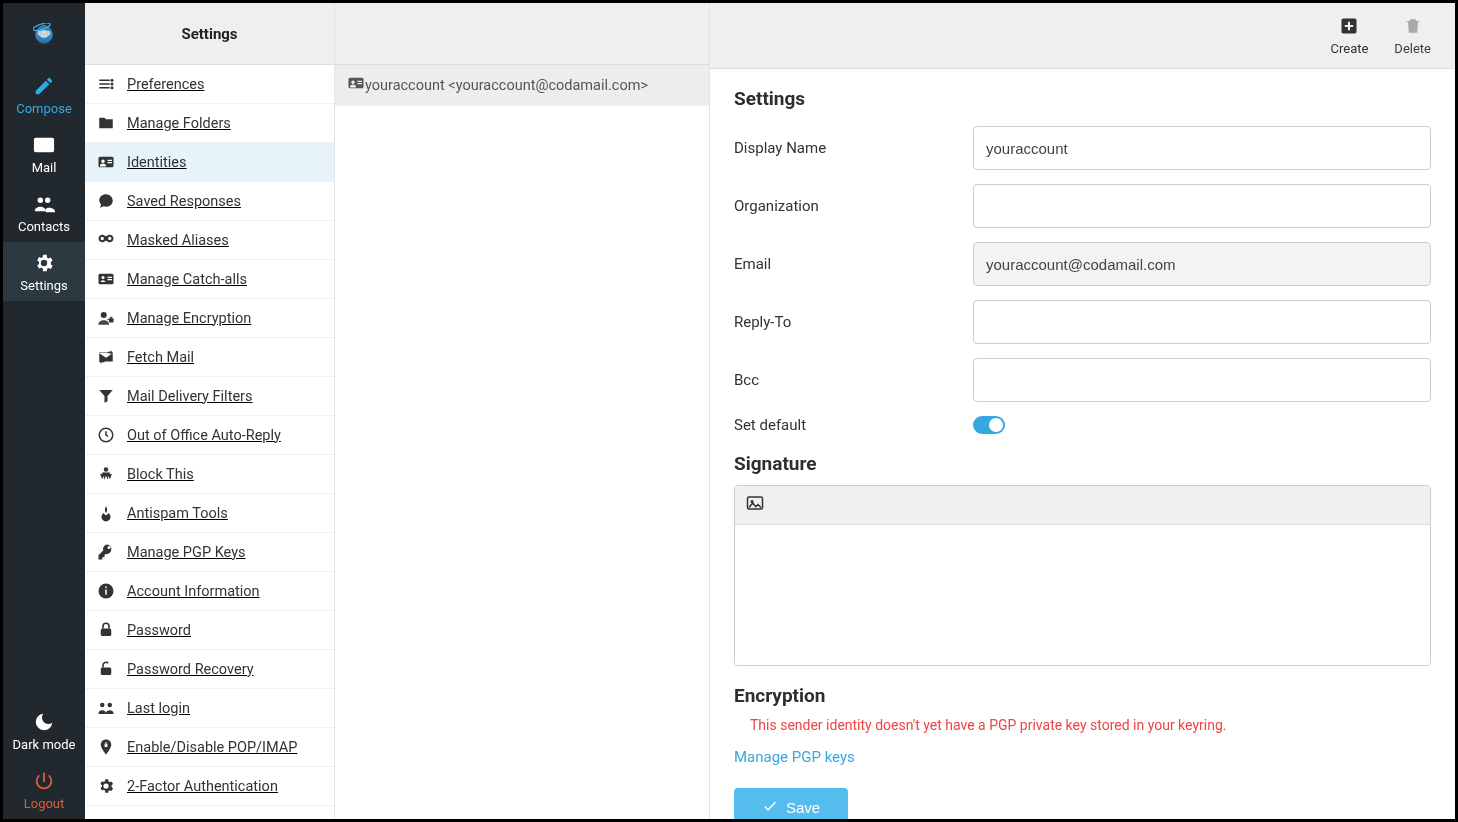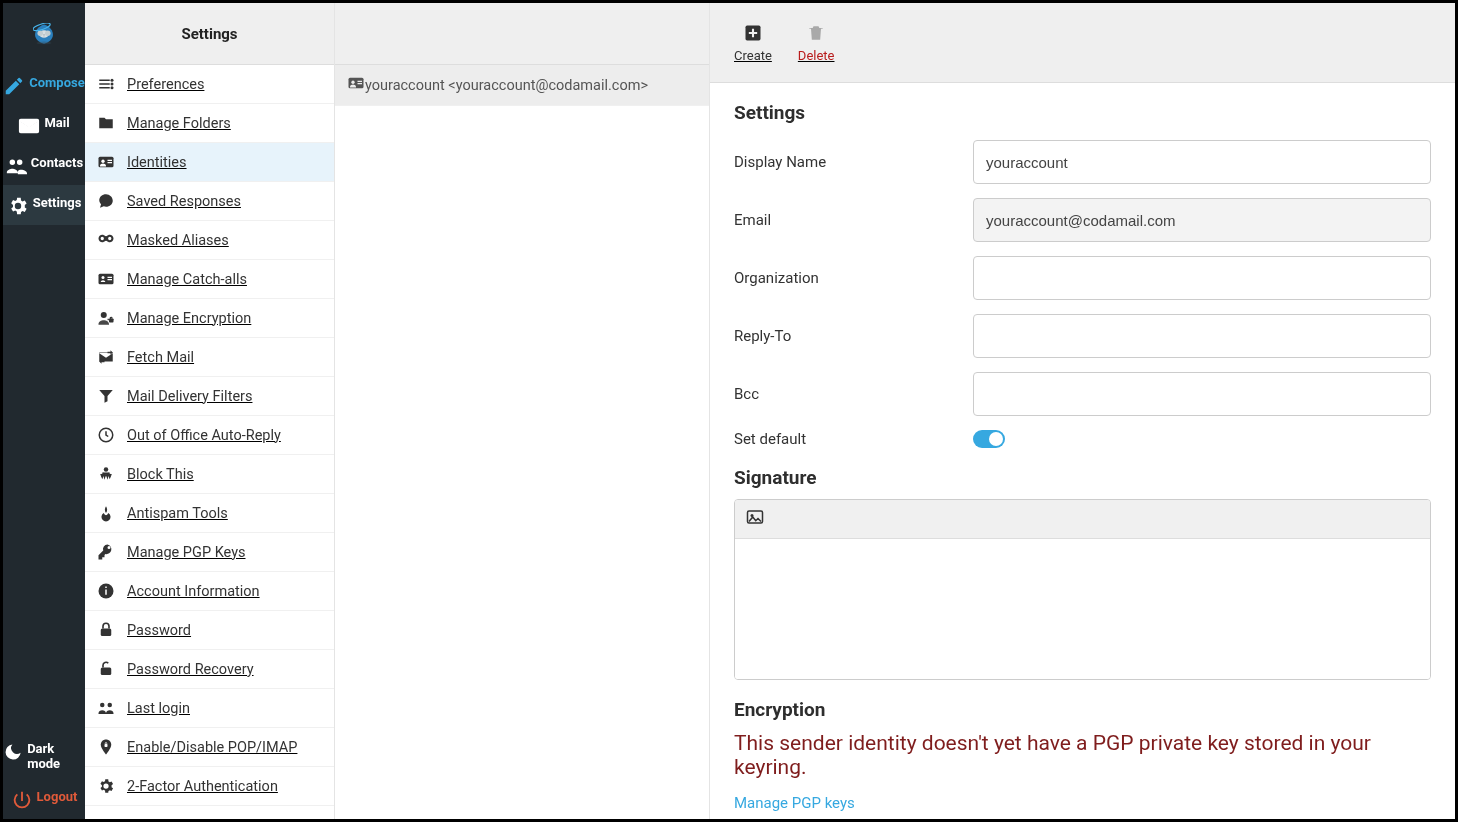--- a/index.html
+++ b/index.html
@@ -23,27 +23,27 @@
     font-size: 13px;
   }
   .navrail .logo {
     height: 62px;
     display: flex;
     align-items: center;
     justify-content: center;
   }
   .navrail .navitem {
     display: flex;
-    align-items: flex-start;
+    flex-direction: column;
+    align-items: center;
     justify-content: center;
     padding: 10px 0 8px;
     gap: 4px;
     cursor: pointer;
     color: #fff;
-    font-weight: bold;
   }
   .navrail .navitem.active {
     background: #2c3940;
   }
   .navrail .navitem.compose { color: #36a8e0; }
   .navrail .spacer { flex: 1; }
   .navrail .navitem.logout { color: #e05a3a; }
   .navrail .navitem.logout svg path { fill: #e05a3a; }
   .navrail svg { width: 22px; height: 22px; }
   .navrail .navitem span { font-size: 13px; }
@@ -113,40 +113,39 @@
   .identity-item .ico svg { width: 18px; height: 18px; }
 
   
   .col-detail {
     flex: 1;
     display: flex;
     flex-direction: column;
     overflow: hidden;
   }
   .toolbar {
-    height: 80px;
+    height: 66px;
     background: #efefef;
     border-bottom: 1px solid #ddd;
     display: flex;
     align-items: center;
-    justify-content: flex-start;
+    justify-content: flex-end;
     padding: 0 24px;
     gap: 26px;
-    text-decoration: underline;
   }
   .toolbtn {
     display: flex;
     flex-direction: column;
     align-items: center;
     gap: 2px;
     font-size: 13px;
     cursor: pointer;
     color: #333;
   }
-  .toolbtn.disabled { color: #b91c1c; cursor: default; }
+  .toolbtn.disabled { color: #404040; cursor: default; }
   .toolbtn svg { width: 20px; height: 20px; }
 
   .form-area {
     flex: 1;
     overflow-y: auto;
     padding: 18px 24px 24px;
     color: #2e2e2e;
   }
   .form-area h2 {
     font-size: 19px;
@@ -195,21 +194,21 @@
     overflow: hidden;
   }
   .sig-toolbar {
     background: #f0f0f0;
     padding: 8px 10px;
     border-bottom: 1px solid #ddd;
   }
   .sig-toolbar svg { width: 20px; height: 18px; }
   .sig-body { height: 140px; background: #fff; }
 
-  .enc-text { font-size: 21px; color: #7f1d1d; margin: 10px 0 14px; }
+  .enc-text { font-size: 14px; color: #ef4444; margin: 10px 16px 14px; }
   .enc-link { color: #36a8e0; font-size: 15px; text-decoration: none; cursor: pointer; }
 
   .save-btn {
     margin-top: 22px;
     display: inline-flex;
     align-items: center;
     gap: 8px;
     background: #55bcee;
     color: #fff;
     border: none;
@@ -500,26 +499,26 @@
     </div>
 
     <div class="form-area">
       <h2>Settings</h2>
 
       <div class="form-row">
         <label>Display Name</label>
         <input type="text" value="youraccount" style="">
       </div>
       <div class="form-row">
+        <label>Organization</label>
+        <input type="text" value="" style="">
+      </div>
+      <div class="form-row">
         <label>Email</label>
         <input type="text" disabled="" value="youraccount@codamail.com" style="">
-      </div>
-      <div class="form-row">
-        <label>Organization</label>
-        <input type="text" value="" style="">
       </div>
       <div class="form-row">
         <label>Reply-To</label>
         <input type="text" value="" style="">
       </div>
       <div class="form-row">
         <label>Bcc</label>
         <input type="text" value="" style="">
       </div>
       <div class="form-row">

